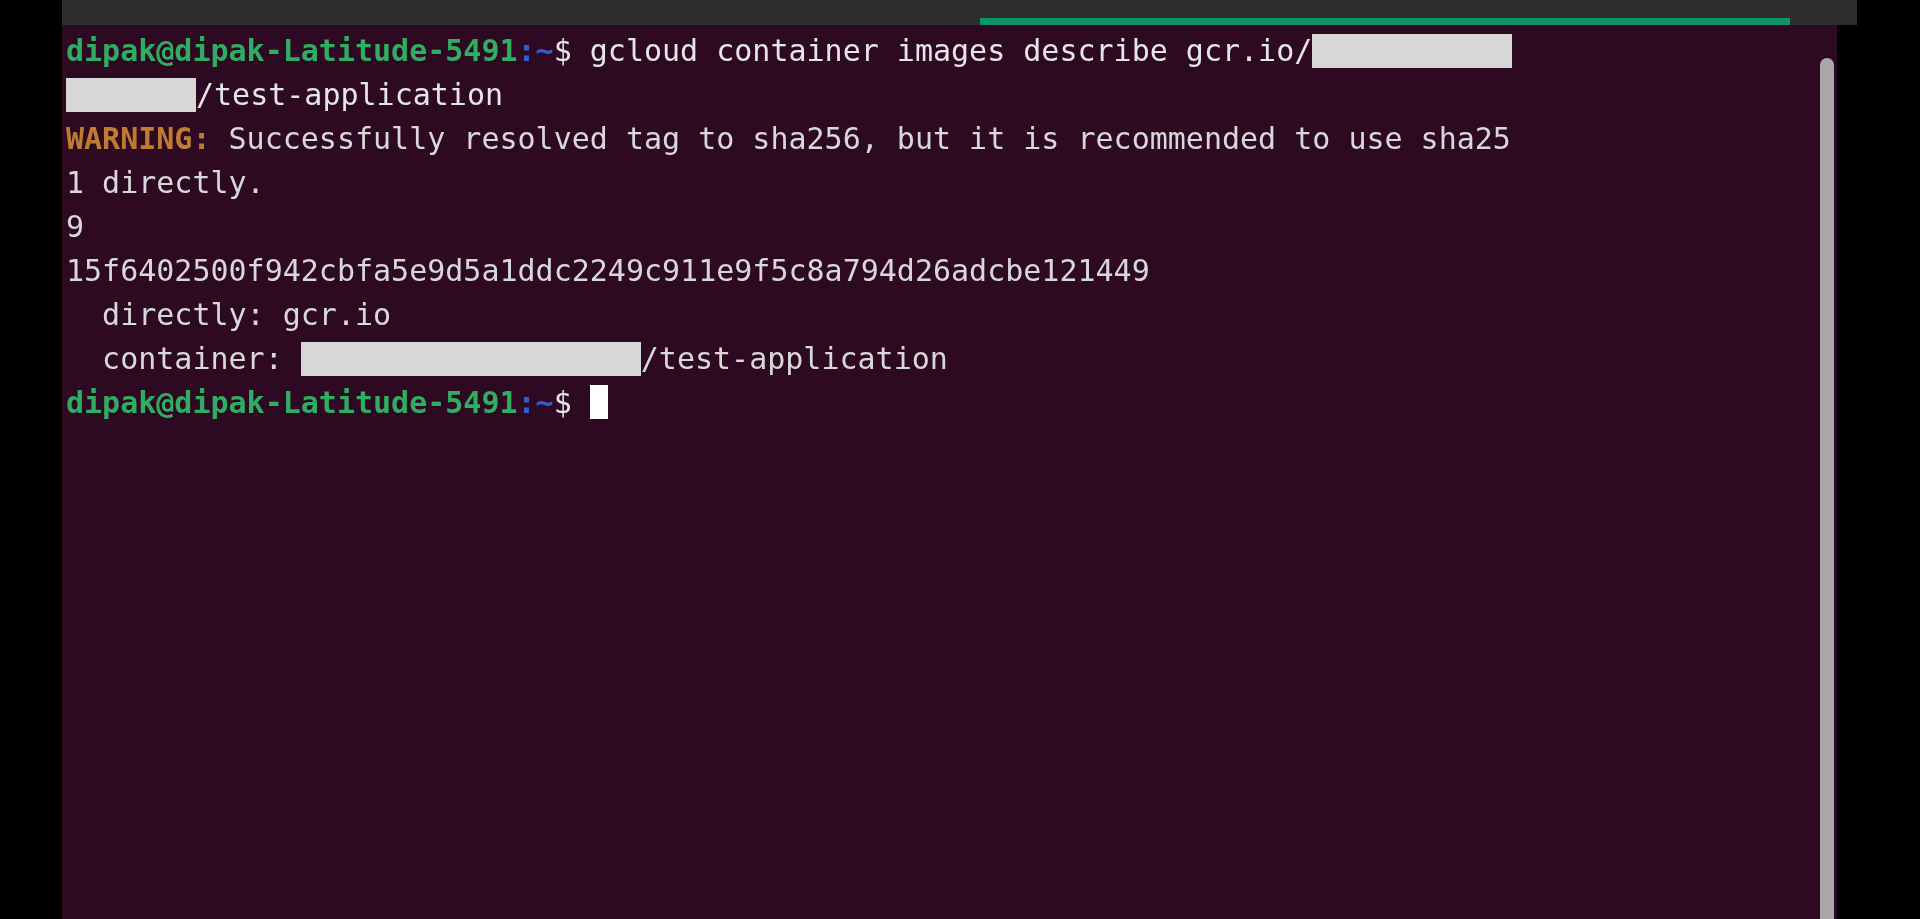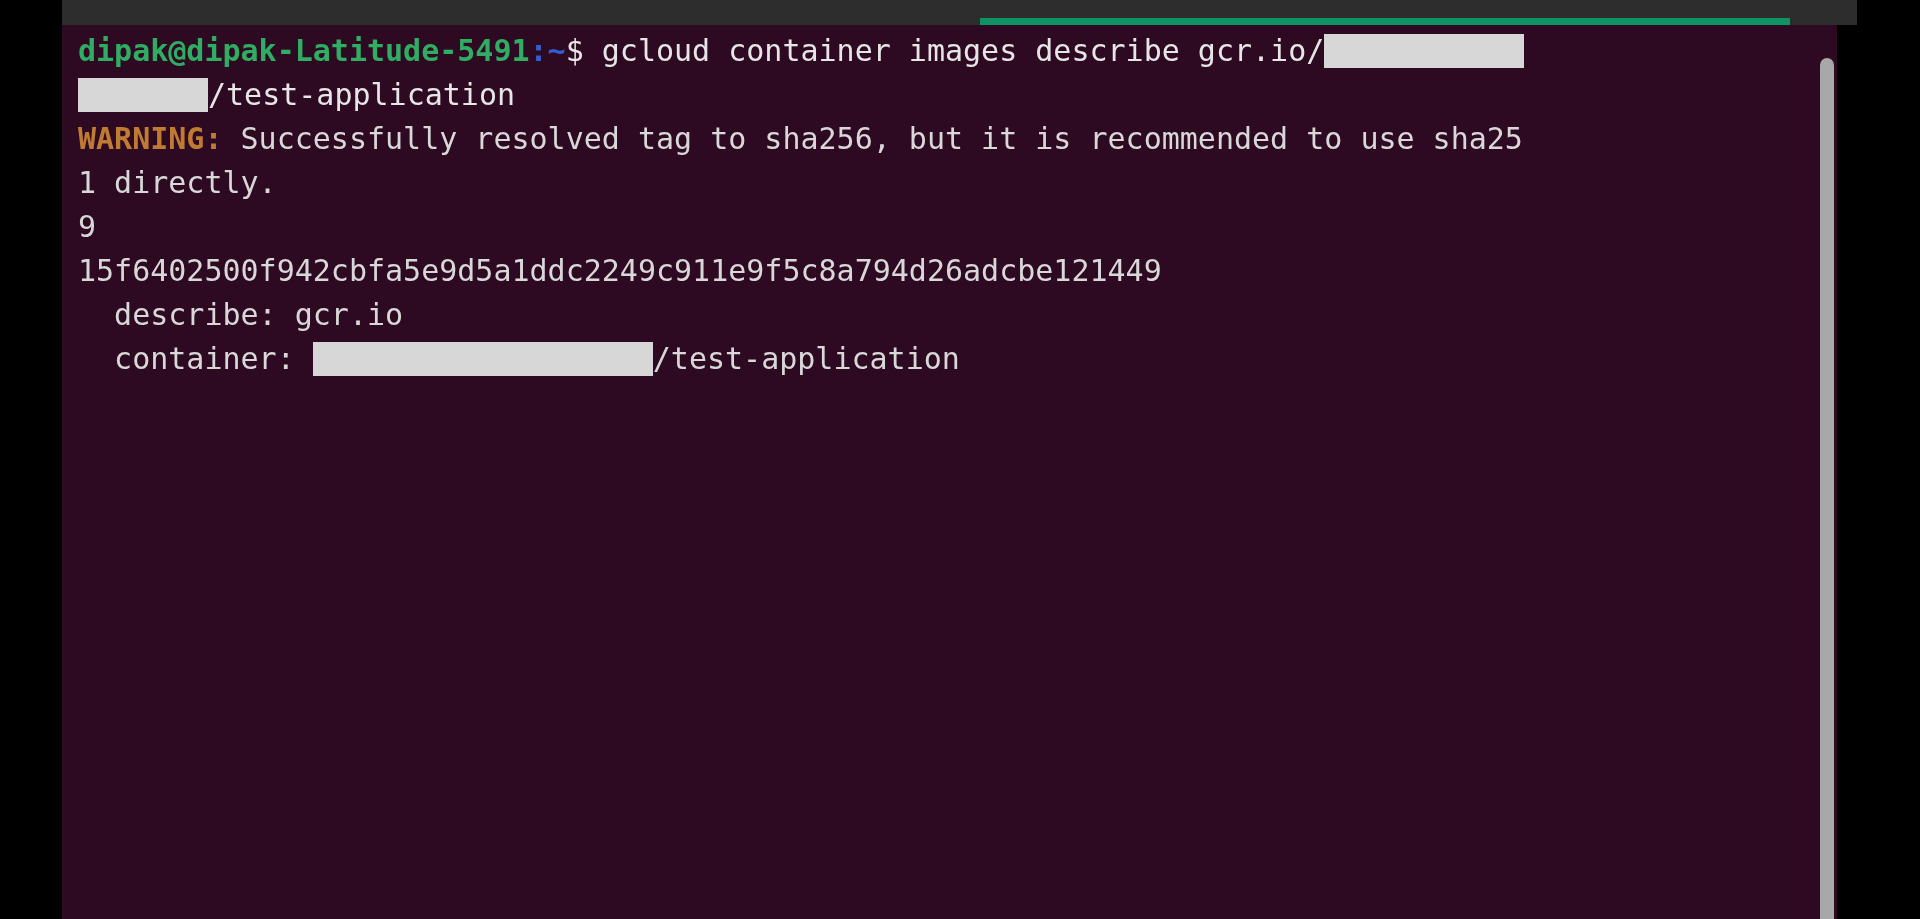--- a/index.html
+++ b/index.html
@@ -39,21 +39,21 @@
     position: absolute;
     left: 62px;
     top: 25px;
     width: 1775px;
     height: 894px;
     background: #2e0922;
     overflow: hidden;
   }
   #term-inner {
     position: absolute;
-    left: 16px;
+    left: 4px;
     top: 0;
     padding: 0;
   }
   .line {
     font-family: "DejaVu Sans Mono", "Liberation Mono", monospace;
     font-size: 30px;
     line-height: 44px;
     white-space: pre;
     color: #d8d8d8;
     letter-spacing: 0px;
@@ -139,24 +139,25 @@
 
       <div class="line"><span>1 directly.</span></div>
 
 
 
       <div class="line"><span>9</span></div>
 
 
       <div class="line"><span>15f6402500f942cbfa5e9d5a1ddc2249c911e9f5c8a794d26adcbe121449</span></div>
 
-      <div class="line"><span>  describe: gcr.io</span></div>
+      <div class="line"><span>  directly: gcr.io</span></div>
 
       <div class="line"><span>  container: </span><span class="redact" style="width: 340px; background: rgb(215, 215, 215);"></span><span>/test-application</span></div>
 
+      <div class="line"><span class="green" style="color: rgb(47, 174, 99);">dipak@dipak-Latitude-5491</span><span class="blue" style="color: rgb(47, 95, 208);">:</span><span class="blue" style="color: rgb(47, 95, 208);">~</span><span class="white">$</span><span class="white"> </span><span class="cursor" style="background: rgb(255, 255, 255);"></span></div>
 
     </div>
 
     <div id="scrollbar-track" style="background: rgb(46, 9, 34);">
       <div id="scrollbar-thumb" style="background: rgb(168, 168, 168);"></div>
     </div>
   </div>
 
   <div id="right-gutter"></div>
 

